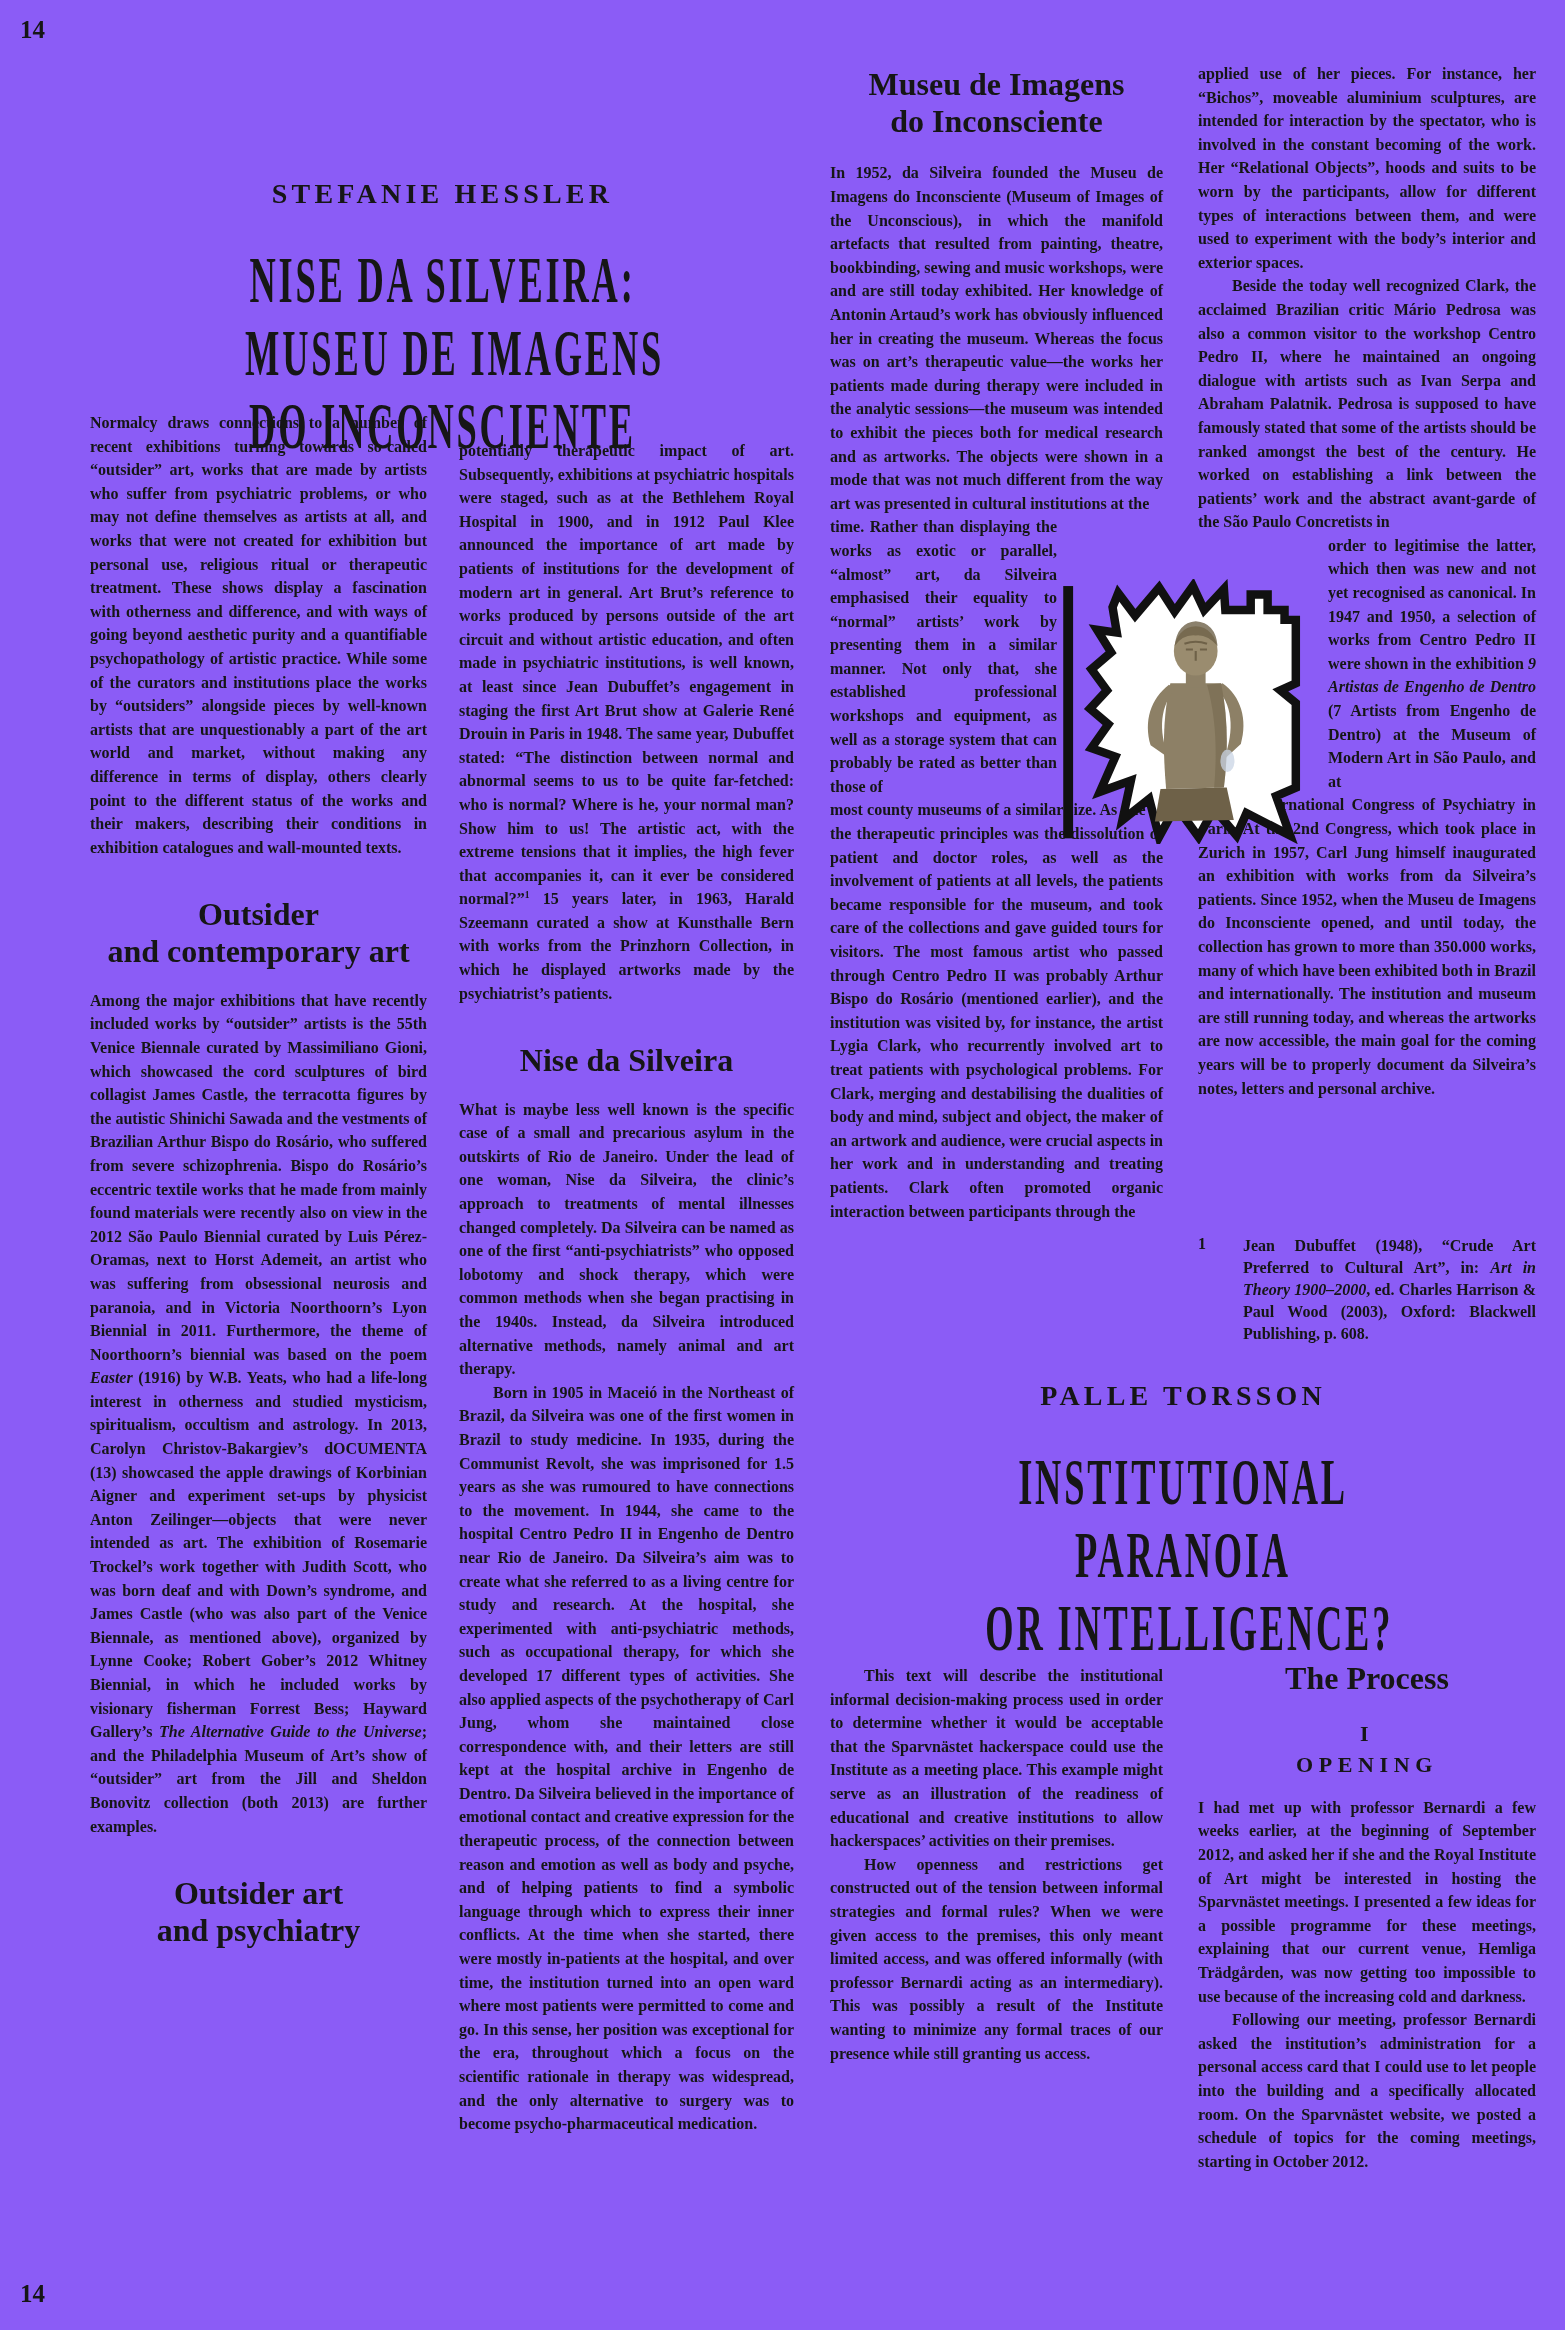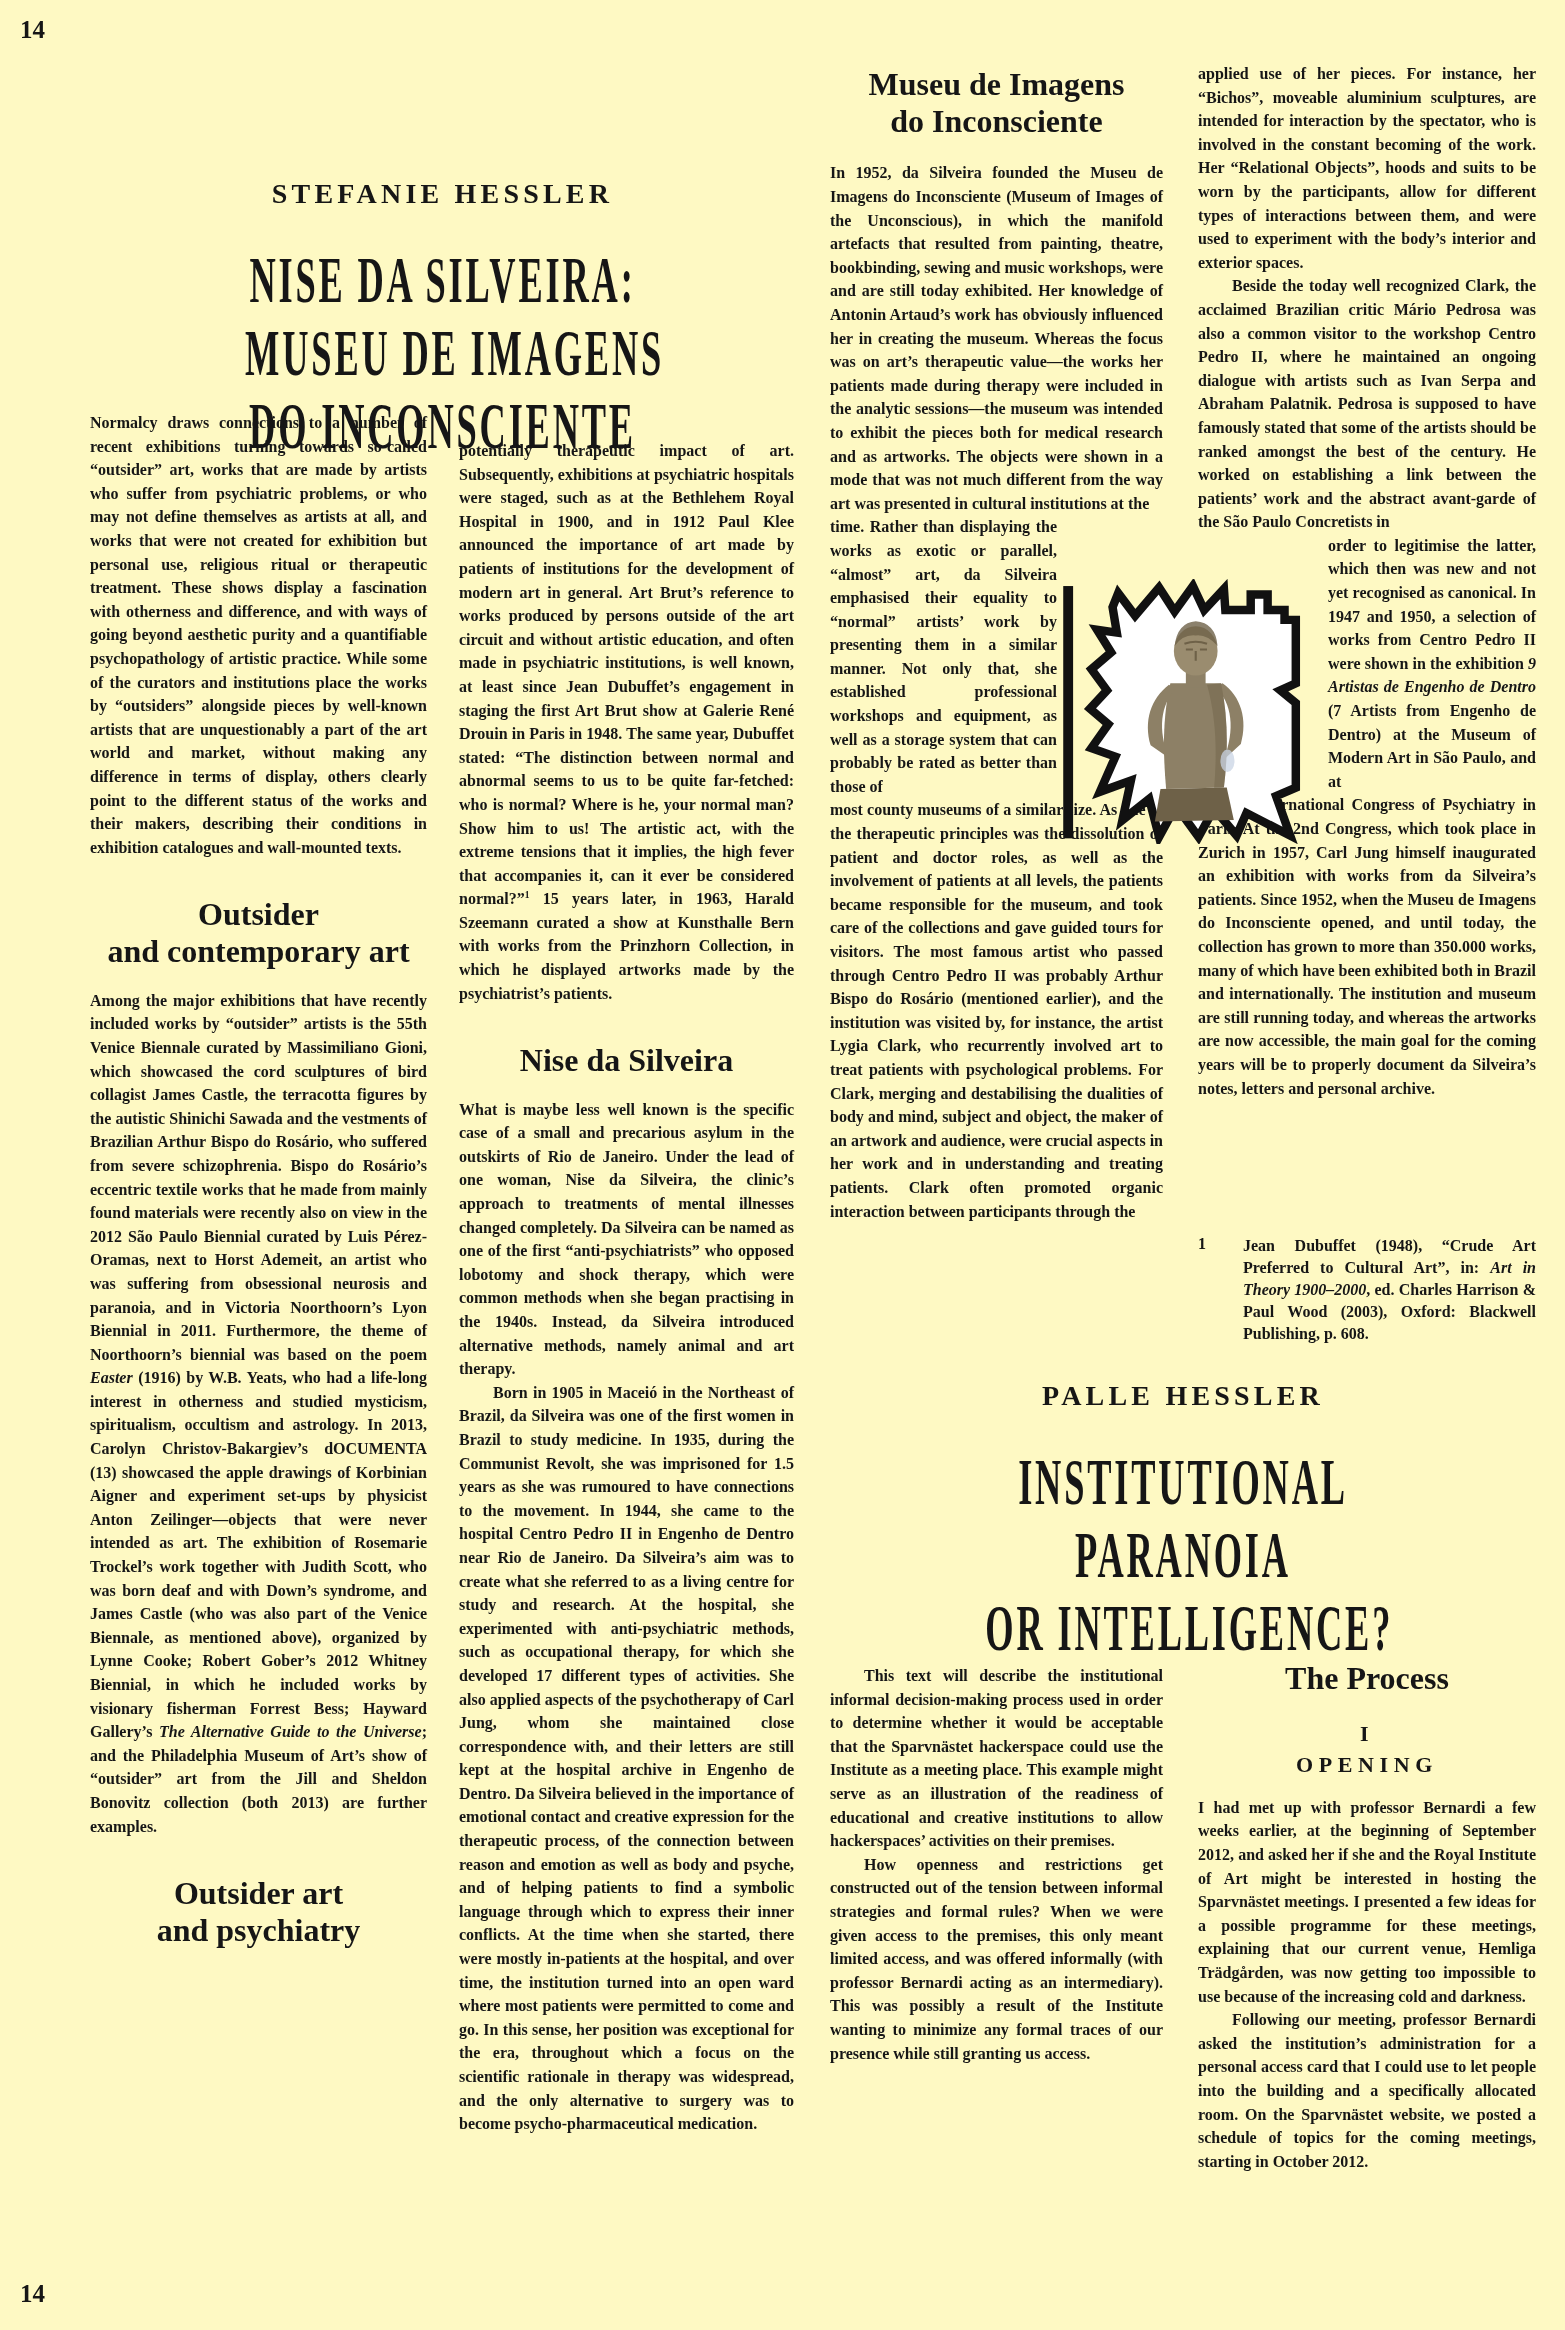--- a/index.html
+++ b/index.html
@@ -1,20 +1,20 @@
 <!DOCTYPE html>
 <html style="--frame: #111111; --fig-mid: #8d8066; --fig-light: #9a8c6f; --fig-dark: #6e6148; --highlight: #c9d4e4;font-size:11.3px"><head>
 <meta charset="utf-8">
 <style>
   * { box-sizing: border-box; margin: 0; padding: 0; }
   html,body { background:#ffffff; }
   .page {
     position: relative;
     width: 1566px; height: 2330px;
-    background: #fef9c3;
+    background: #8b5cf6;
     color: #161616;
     font-family: "Liberation Serif", serif;
     overflow: hidden;
   }
   .pagenum { position:absolute; font-size:25px; font-weight:bold; color:#161616; }
   .pagenum.top { left:20px; top:15.5px; }
   .pagenum.bottom { left:20px; top:2280px; }
 
   
   .art-head { position:absolute; text-align:center; }
@@ -122,21 +122,21 @@
   </figure>
 
   <div class="footnote">
     <div class="fn-num">1</div>
     <div class="fn-body">
         <p class="blk-p "><span>Jean Dubuffet (1948), “Crude Art Preferred to Cultural Art”, in: </span><em>Art in Theory 1900–2000</em><span>, ed. Charles Harrison &amp; Paul Wood (2003), Oxford: Blackwell Publishing, p. 608.</span></p>
       </div>
   </div>
 
   <header class="art-head art2-head">
-    <div class="author">PALLE HESSLER</div>
+    <div class="author">PALLE TORSSON</div>
     <div class="big-title">
       <div class="tl">INSTITUTIONAL</div>
       <div class="tl">PARANOIA</div>
       <div class="tl">OR INTELLIGENCE?</div>
     </div>
   </header>
 
   <section class="col c3b">
       <p class="blk-p ind"><span>This text will describe the institutional informal decision-making process used in order to determine whether it would be acceptable that the Sparvnästet hackerspace could use the Institute as a meeting place. This example might serve as an illustration of the readiness of educational and creative institutions to allow hackerspaces’ activities on their premises.</span></p>
       <p class="blk-p ind"><span>How openness and restrictions get constructed out of the tension between informal strategies and formal rules? When we were given access to the premises, this only meant limited access, and was offered informally (with professor Bernardi acting as an intermediary). This was possibly a result of the Institute wanting to minimize any formal traces of our presence while still granting us access.</span></p>

